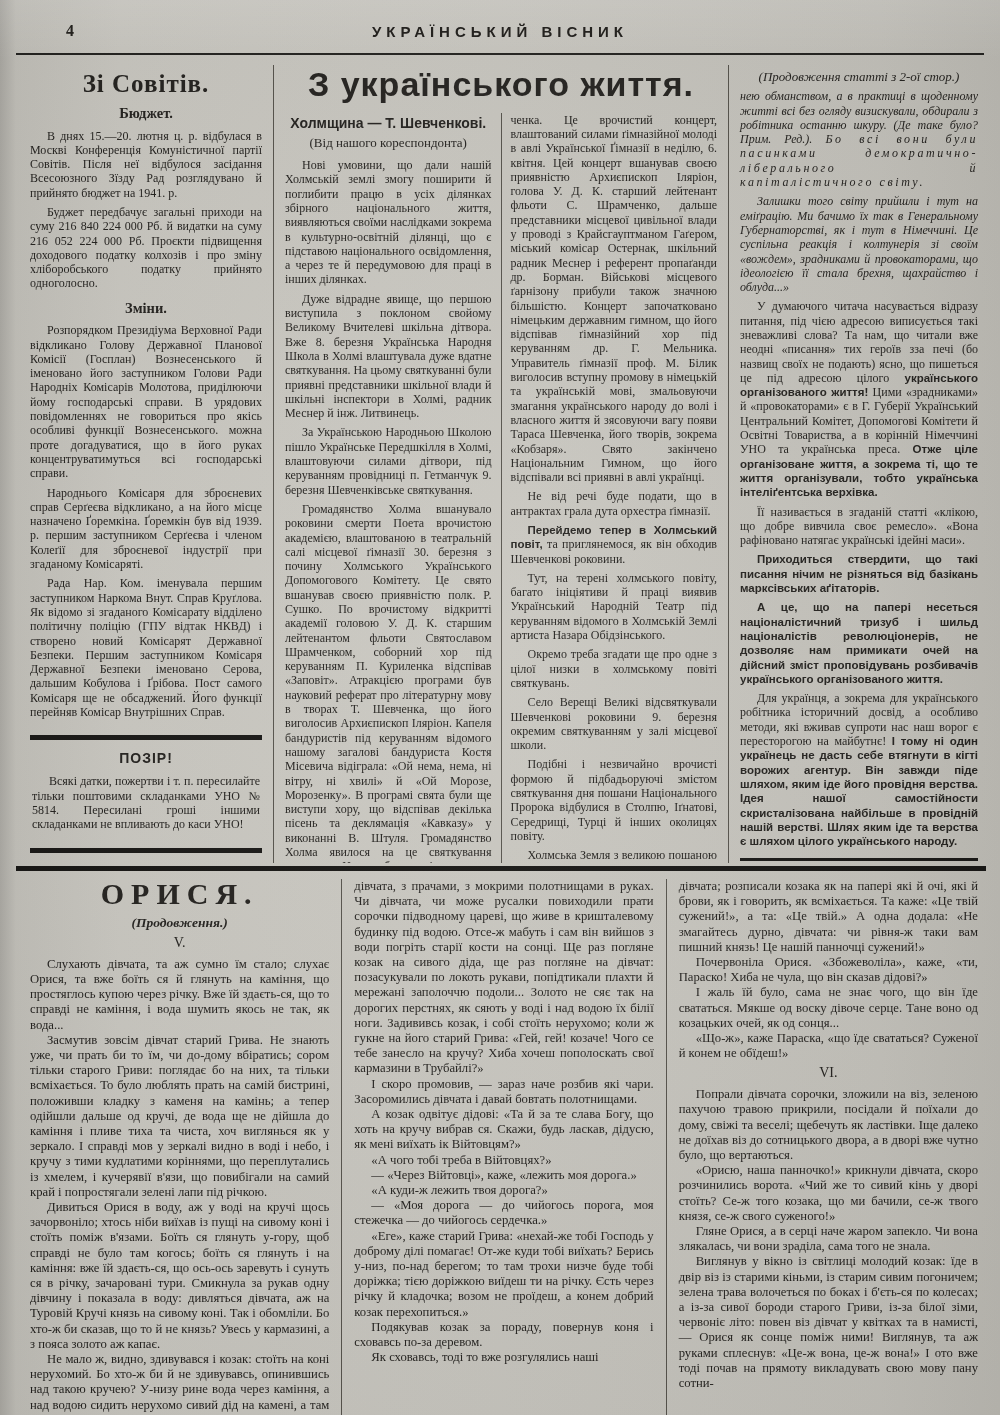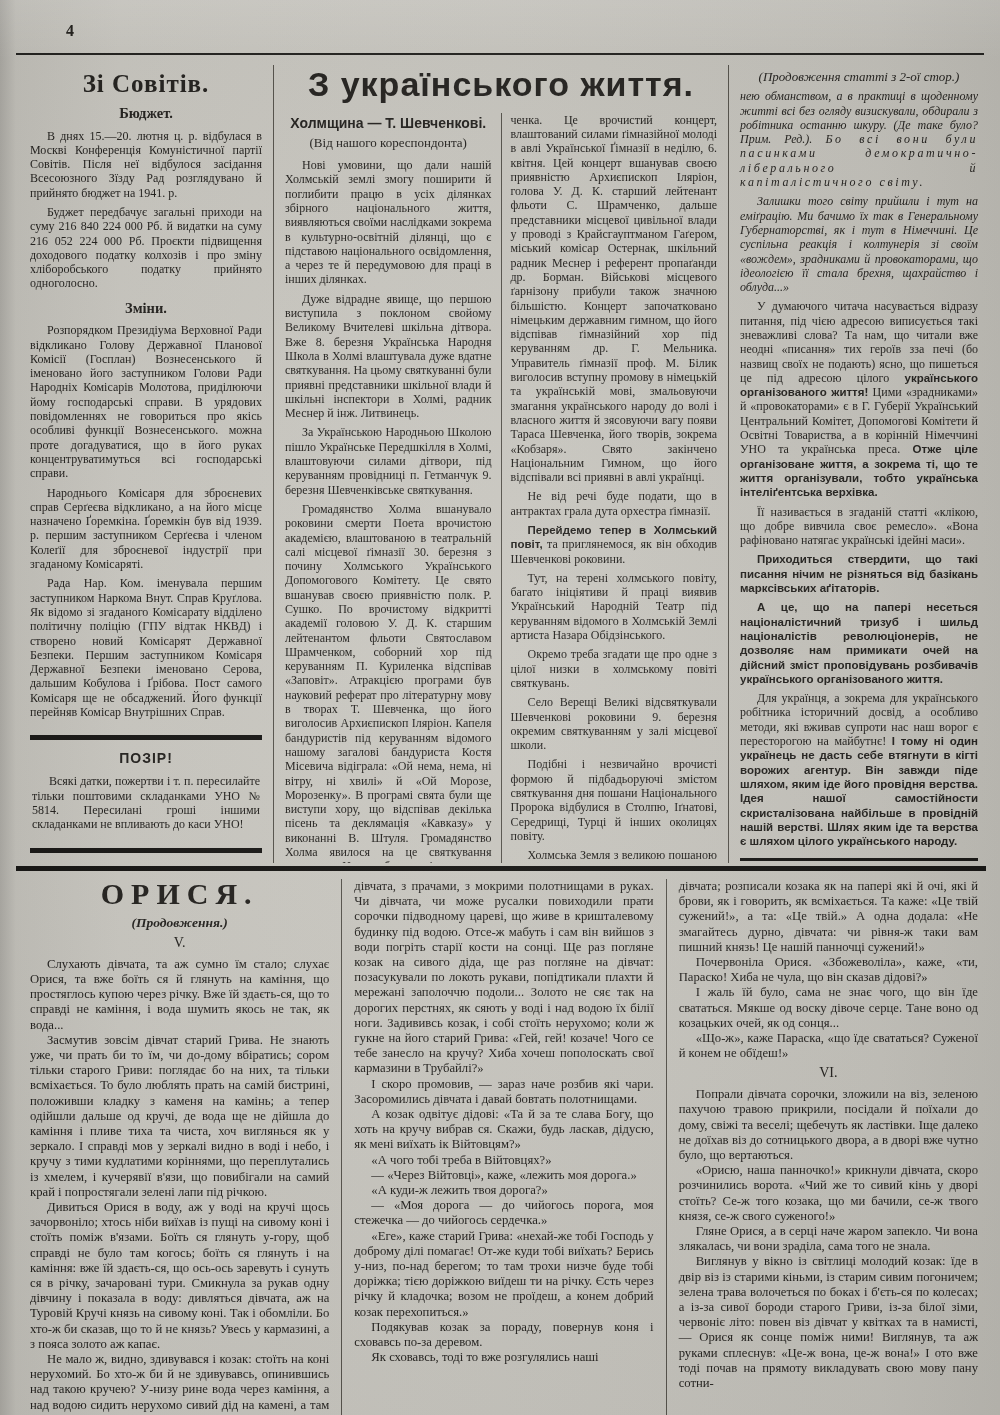--- a/index.html
+++ b/index.html
@@ -65,20 +65,21 @@
   .story-text p{margin:0;text-indent:17px;text-align:justify;font:12.7px/15.2px "Liberation Serif",serif;}
   .story-text p.noindent{text-indent:0;}
 </style>
 </head>
 <body>
 
 <div class="page">
 
   <div class="header">
     <span class="pageno">4</span>
+    <h1 class="masthead">УКРАЇНСЬКИЙ ВІСНИК</h1>
   </div>
   <div class="header-rule"></div>
 
   <div class="top-section">
 
     <section class="col-left body-text">
       <h2 class="left-title">Зі Совітів.</h2>
       <h3 class="subhead">Бюджет.</h3>
       <div>
           <p><span class="seg-n">В днях 15.—20. лютня ц. р. відбулася в Москві Конференція Комуністичної партії Совітів. Після неї відбулося засідання Всесоюзного Зїзду Рад розглядувано й прийнято бюджет на 1941. р.</span></p>

